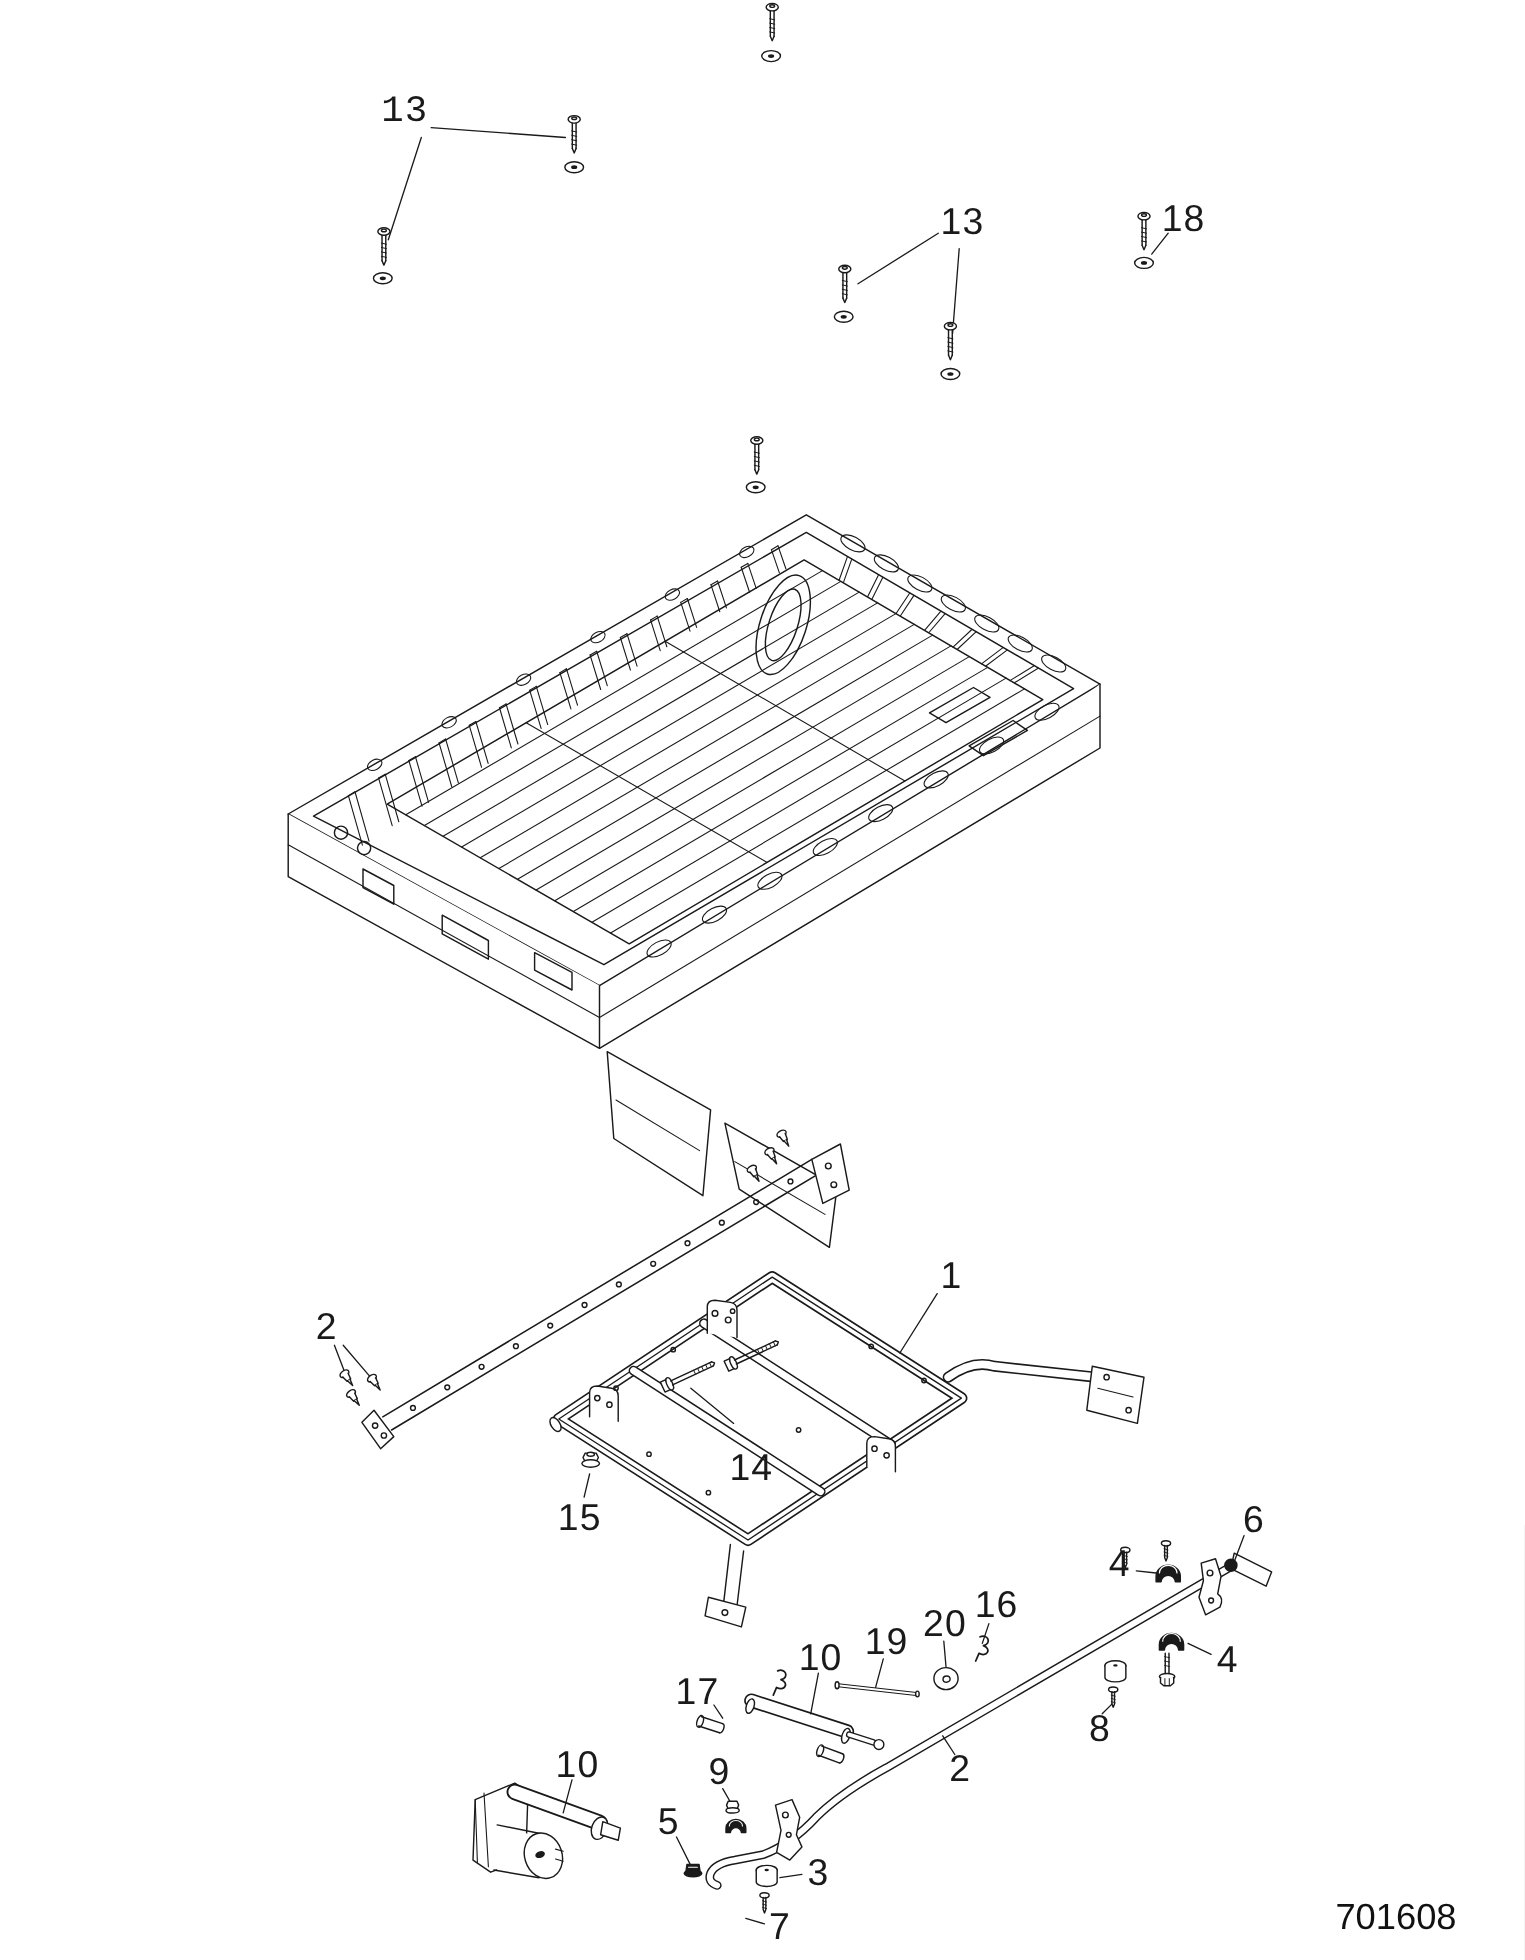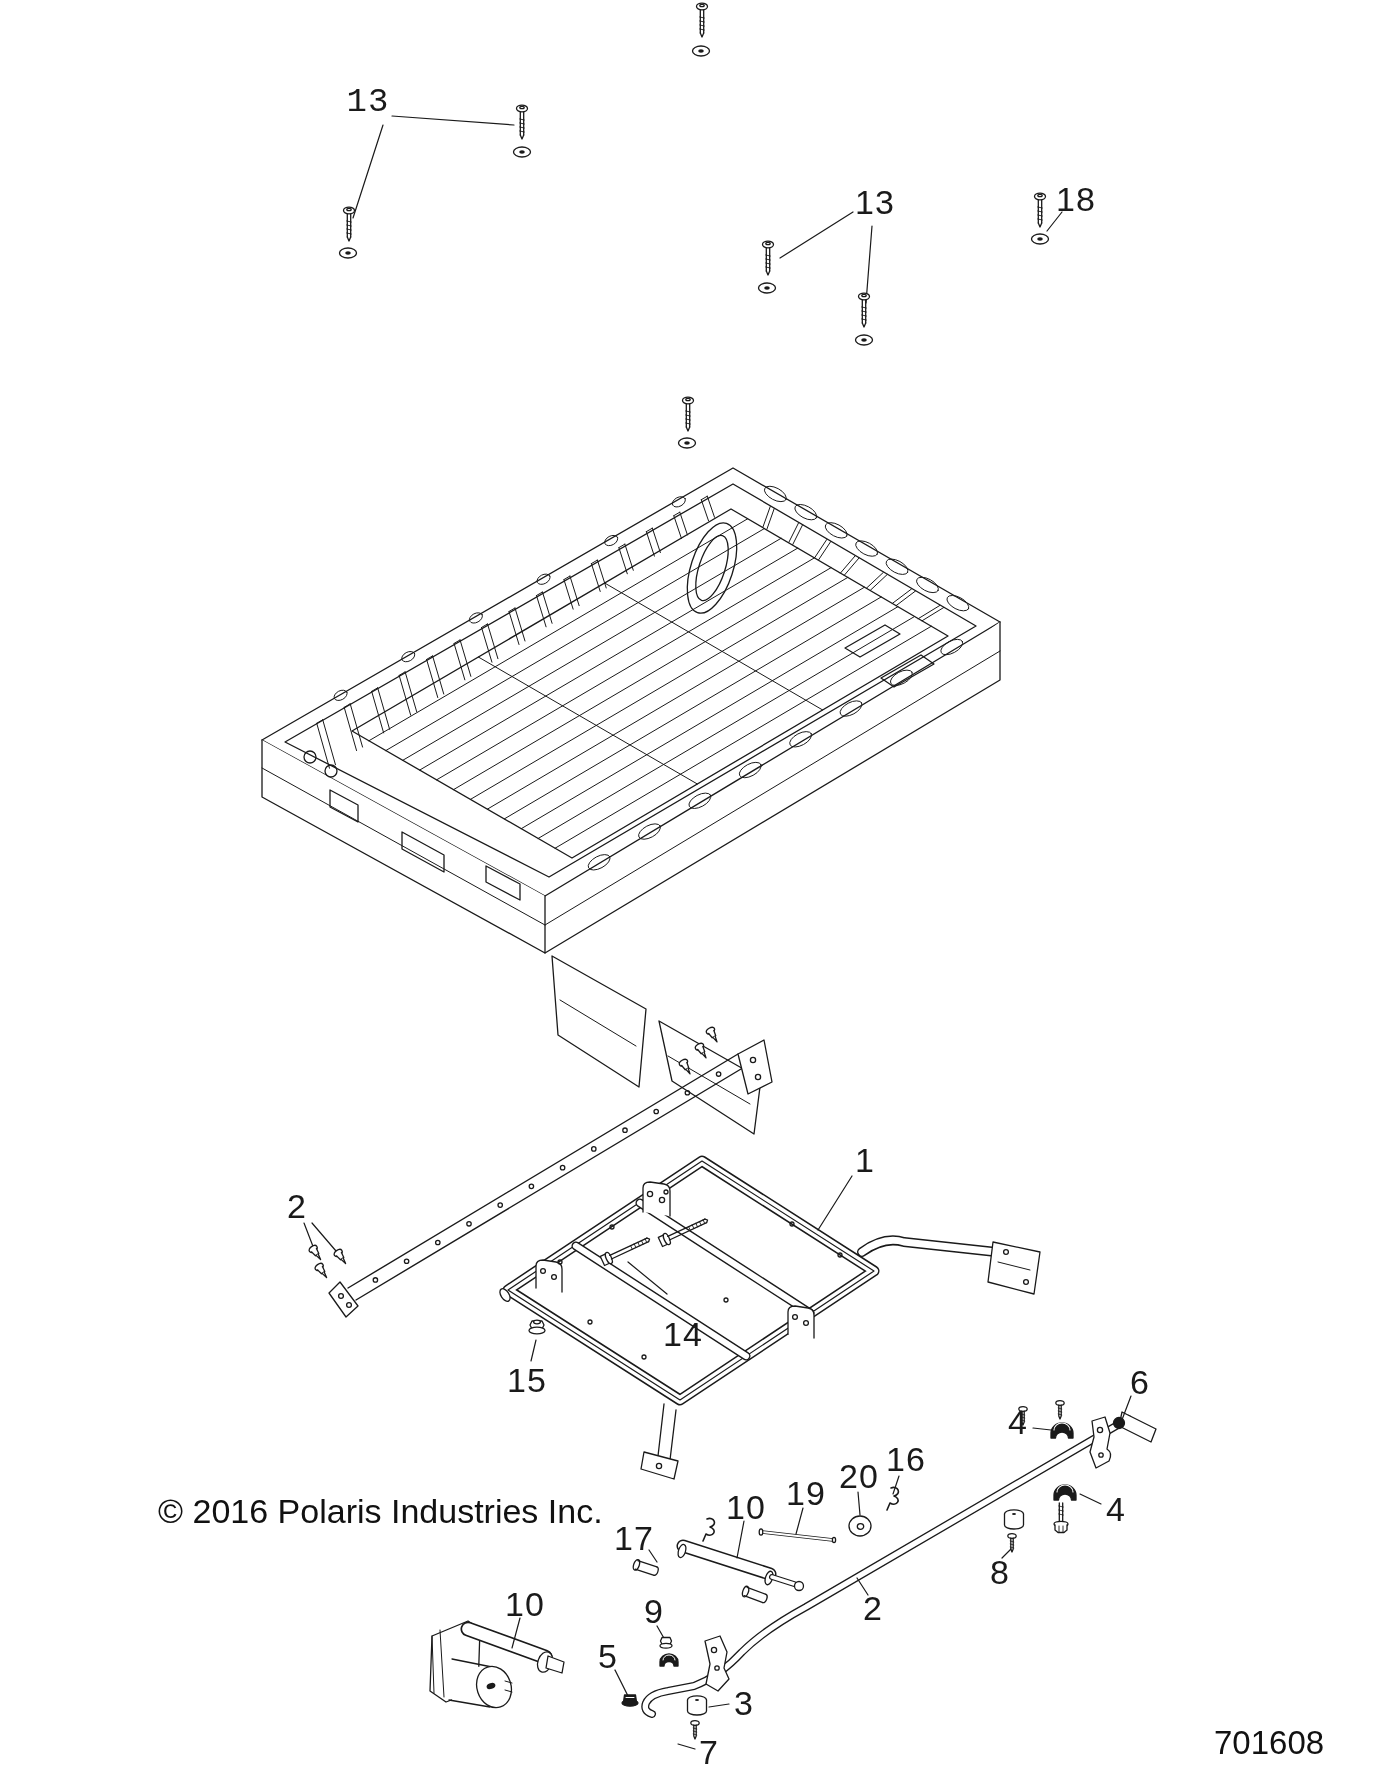--- a/index.html
+++ b/index.html
@@ -466,15 +466,14 @@
       <div class="callout" style="left: 634px; top: 1538px;">17</div>
       <div class="callout" style="left: 654px; top: 1611px;">9</div>
       <div class="callout" style="left: 525px; top: 1604px;">10</div>
       <div class="callout" style="left: 608px; top: 1656px;">5</div>
       <div class="callout" style="left: 873px; top: 1608px;">2</div>
       <div class="callout" style="left: 744px; top: 1703px;">3</div>
       <div class="callout" style="left: 1000px; top: 1572px;">8</div>
       <div class="callout" style="left: 709px; top: 1752px;">7</div>
     </div>
 
-  <div id="copyright">© 2016 Polaris Industries Inc.</div>
   <div id="diagram-code">701608</div>
 </div>
 
 </body></html>

